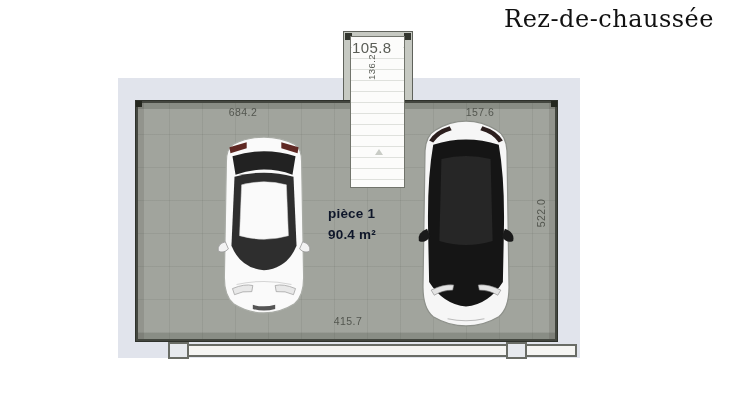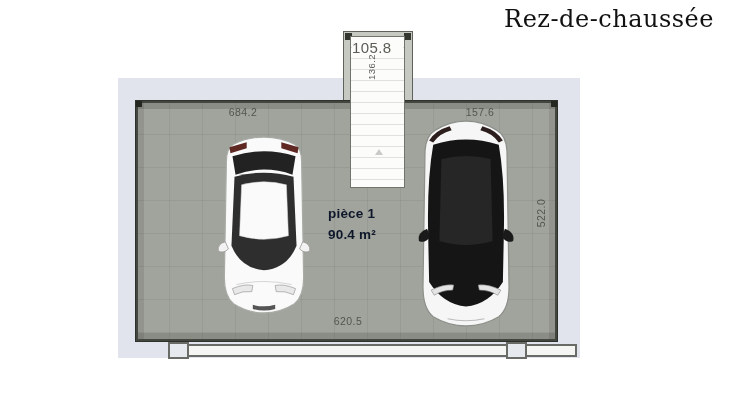--- a/index.html
+++ b/index.html
@@ -87,21 +87,21 @@
   <div class="stairs">
     <div class="stair-blank"></div>
     <div class="stair-arrow"></div>
   </div>
 
   <div class="dim dim-stair-w">105.8</div>
   <div class="dim dim-stair-d">136.2</div>
   <div class="dim dim-top-left">684.2</div>
   <div class="dim dim-top-right">157.6</div>
   <div class="dim v dim-right">522.0</div>
-  <div class="dim dim-bottom">620.5</div>
+  <div class="dim dim-bottom">415.7</div>
 
   <div class="room-label">
     <div>pièce 1</div>
     <div>90.4 m²</div>
   </div>
 
   <svg class="car car-white" viewBox="0 0 94 177">
     <path d="M17 10 Q31 3 47 3 Q63 3 77 10 Q84 14 84 27 L86 141 Q86 159 77 167 Q63 176 47 176 Q31 176 17 167 Q8 159 8 141 L10 27 Q10 14 17 10 Z" fill="#fafafa" stroke="#a9aca6" stroke-width="1.2"></path>
     <path d="M13 13 L30 8 L30 14 L14 19 Z" fill="#5f2823"></path>
     <path d="M81 13 L64 8 L64 14 L80 19 Z" fill="#5f2823"></path>

